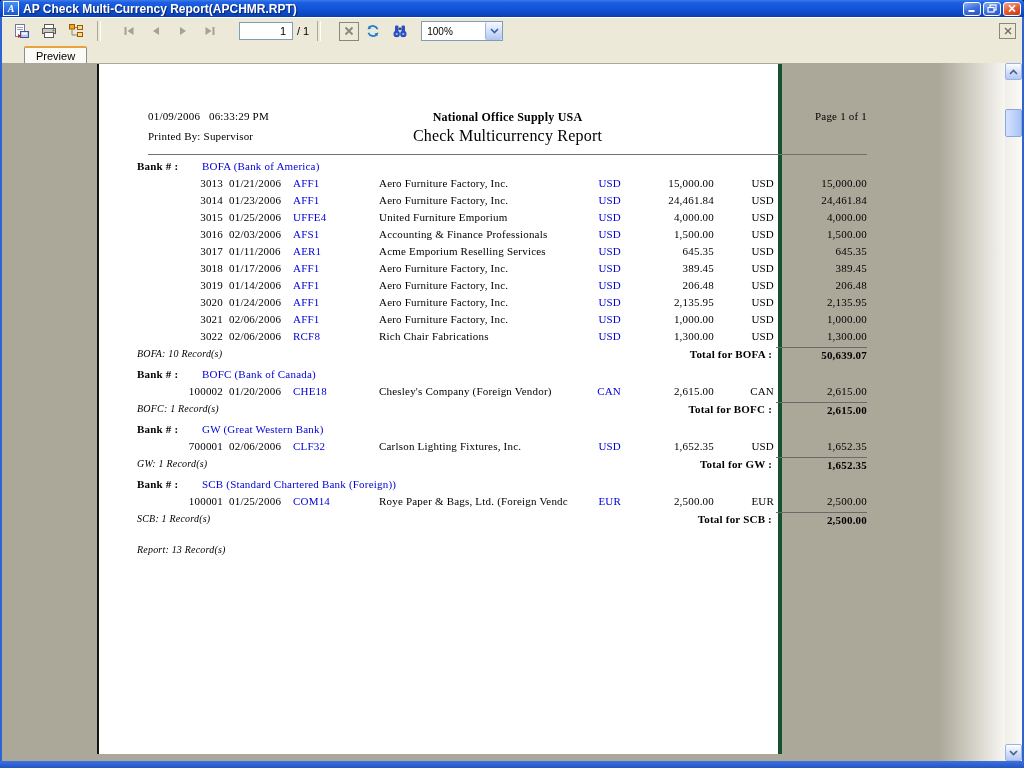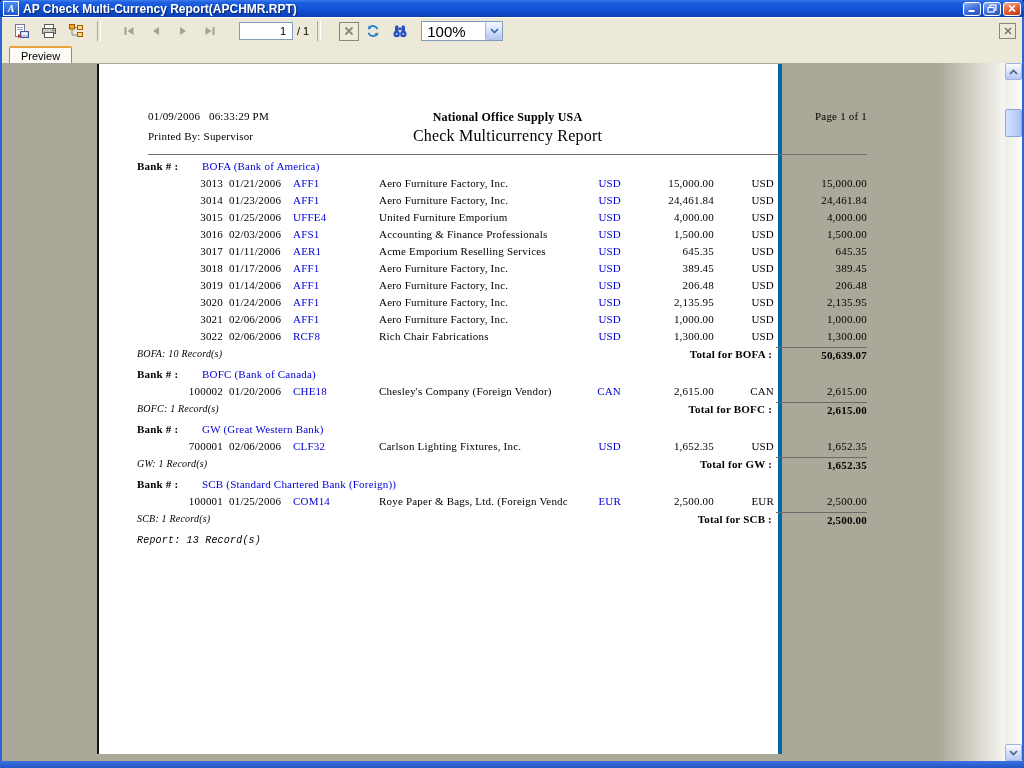--- a/index.html
+++ b/index.html
@@ -28,36 +28,36 @@
     display:flex;align-items:center;justify-content:center;}
   .sep{width:2px;height:20px;margin:0 8px;border-left:1px solid #aca899;border-right:1px solid #fff;}
   .navgrp{display:flex;align-items:center;margin-left:6px;}
   .pagebox{width:54px;height:18px;margin-left:16px;border:1px solid #7F9DB9;background:#fff;
     font:11px "Liberation Sans",sans-serif;text-align:right;padding:0 6px 0 2px;box-sizing:border-box;}
   .pagetotal{font-size:11px;margin-left:4px;color:#000;}
   .stopbox{width:20px;height:19px;margin-left:10px;border:1px solid #8a8878;background:#eceadb;
     display:flex;align-items:center;justify-content:center;box-sizing:border-box;}
   .zoombox{width:82px;height:20px;margin-left:8px;border:1px solid #7F9DB9;background:#fff;display:flex;
     align-items:center;box-sizing:border-box;}
-  .zoomval{flex:1;font-size:15px;padding-left:5px;}
+  .zoomval{flex:1;font-size:10px;padding-left:5px;}
   .combobtn{width:16px;height:18px;display:flex;align-items:center;justify-content:center;
     background:linear-gradient(180deg,#f4f8ff,#cfdcf8 60%,#aec4f0);border-left:1px solid #9cb3e4;border-radius:2px;}
   .flex1{flex:1;}
   .closepreview{width:17px;height:16px;padding:0;border:1px solid #8a8878;background:#ECE9D8;
     display:flex;align-items:center;justify-content:center;}
 
   
-  .tabstrip{height:19px;flex:0 0 19px;background:#ECE9D8;display:flex;align-items:flex-end;padding-left:7px;box-sizing:border-box;}
+  .tabstrip{height:19px;flex:0 0 19px;background:#ECE9D8;display:flex;align-items:flex-end;padding-left:22px;box-sizing:border-box;}
   .tab{height:17px;padding:0 11px;background:#FBFAF4;border:1px solid #898C95;border-bottom:none;
     border-top:2px solid #E8A33D;border-radius:2px 2px 0 0;font-size:11px;display:flex;align-items:center;box-sizing:border-box;}
 
   
   .viewport{flex:1;position:relative;background:#ACA899;overflow:hidden;}
   .page{position:absolute;left:95px;top:1px;bottom:7px;width:685px;box-sizing:border-box;background:#fff;
-    border-left:2px solid #141414;border-right:4px solid #0369a1;}
+    border-left:2px solid #141414;border-right:4px solid #14532d;}
   .fade{position:absolute;right:17px;top:0;bottom:0;width:66px;
     background:linear-gradient(90deg,rgba(172,168,153,0),rgba(251,250,246,.95));}
 
   
   .vscroll{position:absolute;top:0;right:0;bottom:0;width:17px;background:linear-gradient(90deg,#efeee8,#fbfaf6);}
   .sbtn{position:absolute;left:0;width:17px;height:17px;box-sizing:border-box;border:1px solid #9cb3e4;border-radius:2px;
     background:linear-gradient(180deg,#fdfeff,#cfdcf8 60%,#b6c9f2);display:flex;align-items:center;justify-content:center;}
   .sbtn.up{top:0;} .sbtn.down{bottom:0;}
   .sthumb{position:absolute;left:0;top:46px;width:17px;height:28px;box-sizing:border-box;border:1px solid #89a6e2;
     border-radius:2px;background:linear-gradient(90deg,#d5e2fe,#aac3f5);}
@@ -87,21 +87,21 @@
   .blue{color:#0000d8;}
   #groups{margin-top:3px;width:730px;}
   .gbank{height:17px;line-height:16px;font-size:11px;}
   .gbank-label{display:inline-block;width:65px;font-weight:bold;}
   .gbank-name{color:#0000d8;}
   .gfoot{display:flex;height:21px;padding-top:2px;box-sizing:border-box;font-size:11px;align-items:flex-start;width:730px;}
   .grec{font-style:italic;font-size:10px;line-height:14px;}
   .gspacer{flex:1;}
   .gtotal-label{font-weight:bold;line-height:14px;}
   .gtotal-amt{width:91px;text-align:right;font-weight:bold;border-top:1px solid #6a6a6a;margin-left:4px;line-height:15px;}
-  .rfoot{font-style:italic;font-size:10px;margin-top:4px;font-family:Liberation Mono, monospace;}
+  .rfoot{font-style:italic;font-size:10px;margin-top:13px;}
 </style>
 </head>
 <body>
 
 <div class="window">
 
   <div class="titlebar">
     <span class="app-icon">
         <span>A</span>
       </span>

